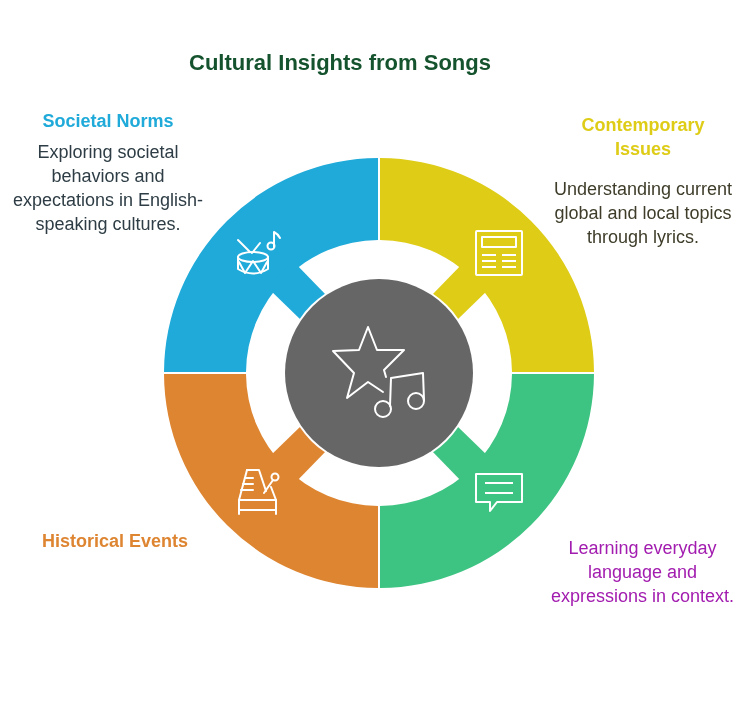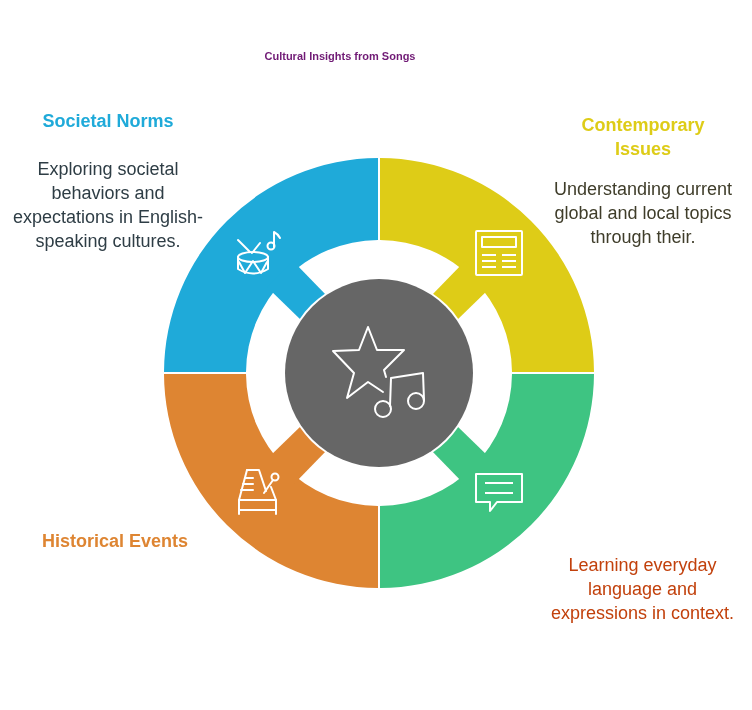--- a/index.html
+++ b/index.html
@@ -1,20 +1,20 @@
 <!DOCTYPE html>
 <html><head>
 <meta charset="utf-8">
 <style>
   html, body { margin:0; padding:0; background:#ffffff; }
   body { width:752px; height:710px; position:relative; overflow:hidden; font-family:"Liberation Sans", "DejaVu Sans", sans-serif; }
-  .title { position:absolute; left:0; width:680px; top:50px; text-align:center; font-size:11px; font-weight:bold; color:#701a75; }
+  .title { position:absolute; left:0; width:680px; top:50px; text-align:center; font-size:22px; font-weight:bold; color:#14532d; }
   .block { position:absolute; text-align:center; }
   .block .head { font-weight:bold; font-size:18px; line-height:24px; }
-  .block .desc { font-size:18px; line-height:24px; margin-top:24px; }
+  .block .desc { font-size:18px; line-height:24px; margin-top:7px; }
   #b-tl { left:8px; width:200px; top:109px; }
   #b-tr { left:538px; width:210px; top:97px; }
   #b-tr .desc { margin-top:0; }
   #b-bl { left:15px; width:200px; top:529px; }
   #b-br { left:545px; width:195px; top:529px; }
   svg.wheel { position:absolute; left:0; top:0; }
 </style>
 </head>
 <body>
 
@@ -94,22 +94,22 @@
   </g>
 </svg>
 
 <div class="block" id="b-tl">
   <div class="head" style="color:#1FAAD9">Societal Norms</div>
   <div class="desc" style="color:#2E3D45">Exploring societal behaviors and expectations in English-speaking cultures.</div>
 </div>
 
 <div class="block" id="b-tr">
   <div class="head" style="color:#DECC17; width:130px; margin:16px auto;">Contemporary Issues</div>
-  <div class="desc" style="color:#3F3D2A">Understanding current global and local topics through their.</div>
+  <div class="desc" style="color:#3F3D2A">Understanding current global and local topics through lyrics.</div>
 </div>
 
 <div class="block" id="b-bl">
   <div class="head" style="color:#DE8532">Historical Events</div>
 </div>
 
 <div class="block" id="b-br">
-  <div class="desc" style="color:#c2410c">Learning everyday language and expressions in context.</div>
+  <div class="desc" style="color:#a21caf">Learning everyday language and expressions in context.</div>
 </div>
 
 </body></html>

